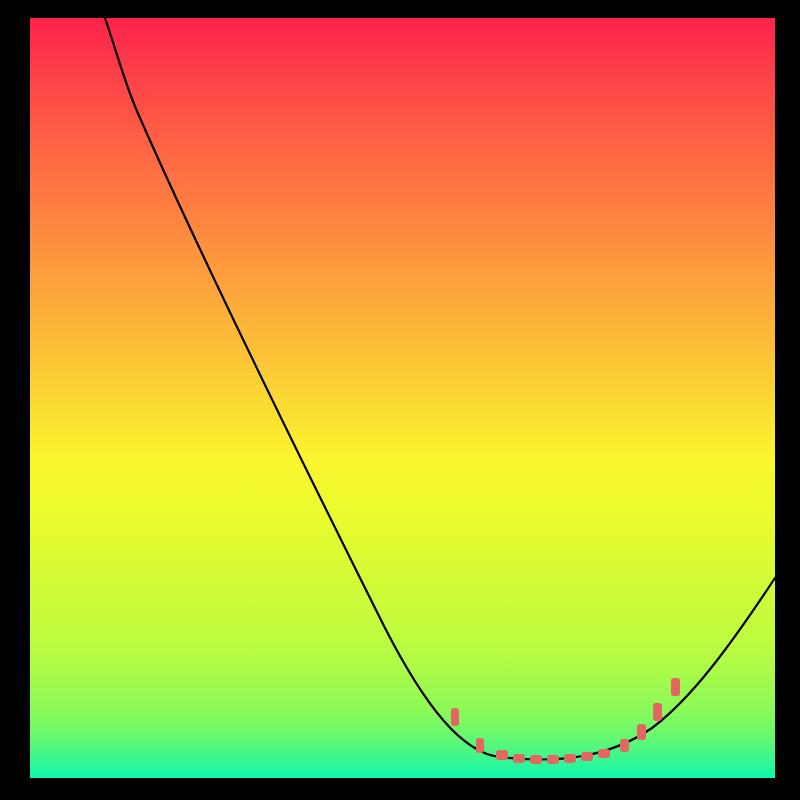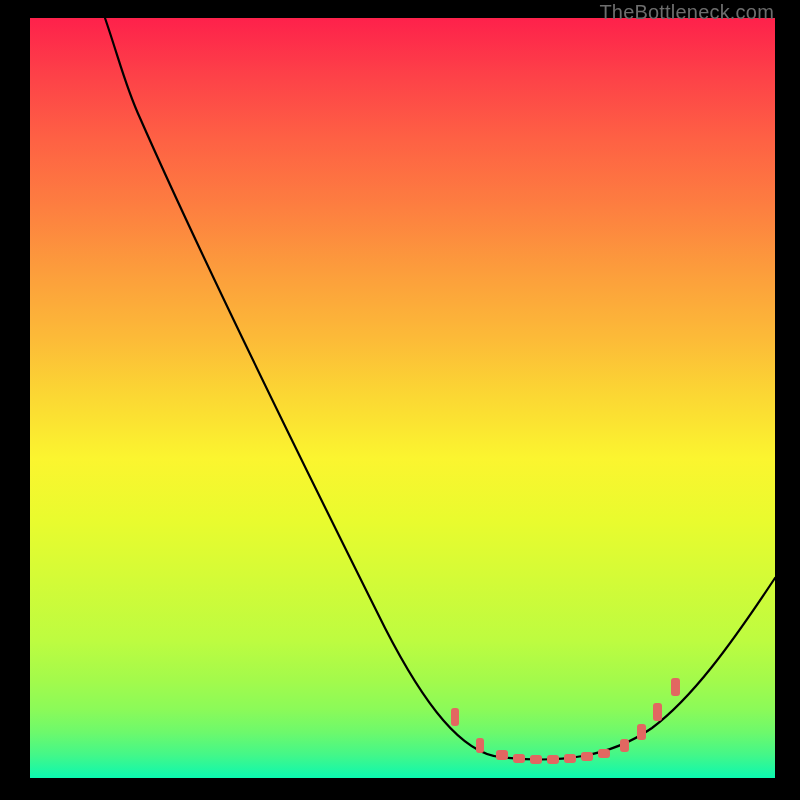--- a/index.html
+++ b/index.html
@@ -94,15 +94,14 @@
         <rect class="marker" x="551" y="734" width="12" height="9" rx="3"></rect>
         <rect class="marker" x="568" y="731" width="12" height="9" rx="3"></rect>
         <rect class="marker" x="590" y="721" width="9" height="13" rx="3"></rect>
         <rect class="marker" x="607" y="706" width="9" height="16" rx="3"></rect>
         <rect class="marker" x="623" y="685" width="9" height="18" rx="3"></rect>
         <rect class="marker" x="641" y="660" width="9" height="18" rx="3"></rect>
       </g>
     </svg>
   </div>
 
-  <div class="watermark">TheBottleneck.com</div>
 
 </div>
 
 </body></html>

